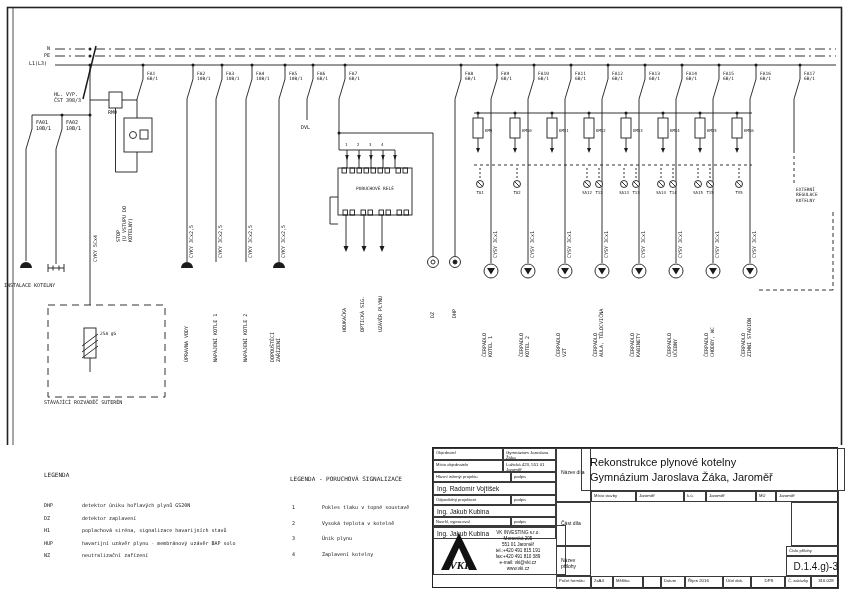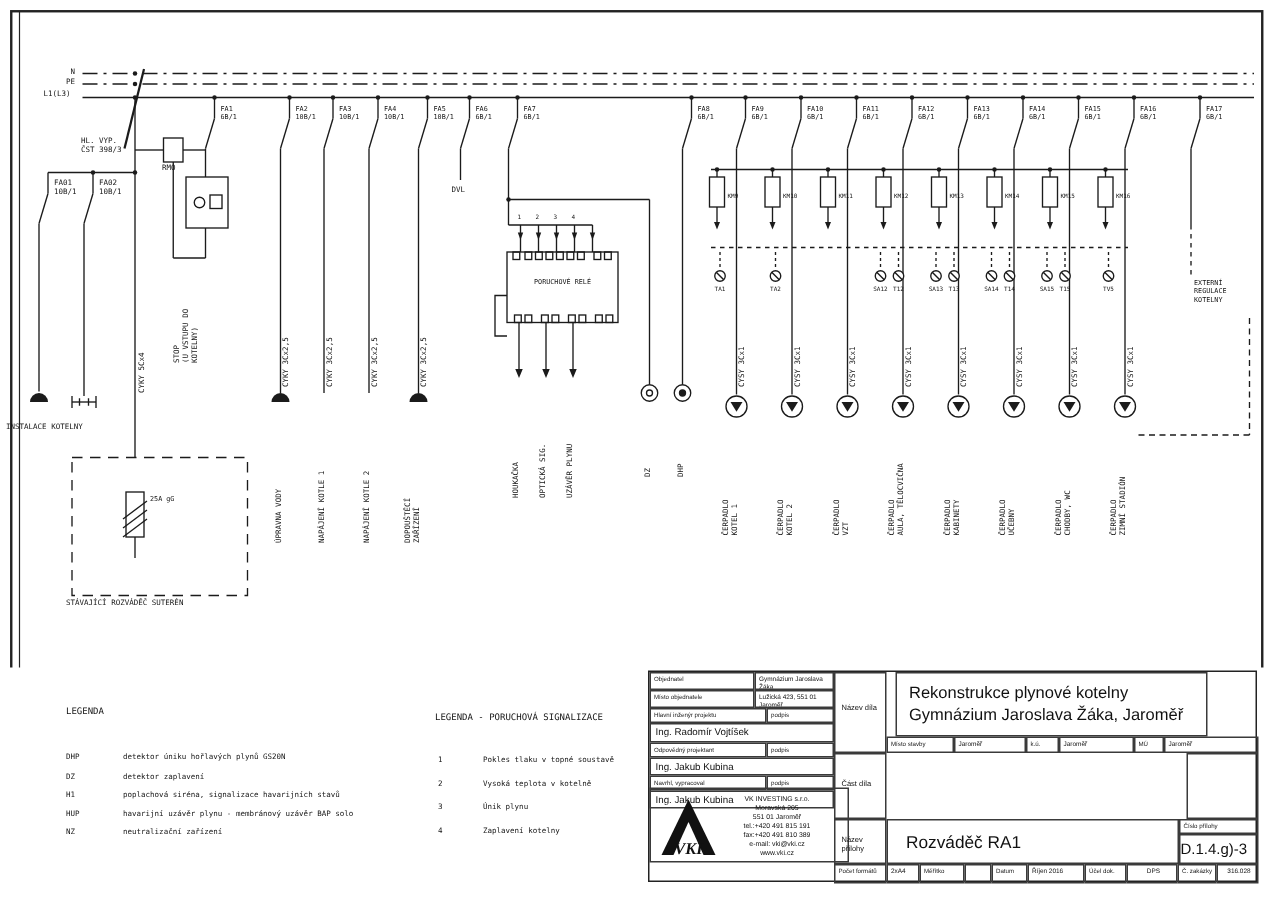--- a/index.html
+++ b/index.html
@@ -15,21 +15,21 @@
   
   #titleblock{position:absolute;left:432px;top:447px;width:406px;height:141px;
               border:1.4px solid #222;box-sizing:border-box;background:#fff;}
   .cell{position:absolute;border:0.6px solid #3a3a3a;box-sizing:border-box;overflow:hidden;}
   .cl{font-size:4.1px;padding:1px 0 0 2px;color:#222;}
   .cv{font-size:4.3px;padding:1px 0 0 2px;}
   .cname{font-size:6.5px;padding:2px 0 0 3px;}
   .cbig{font-size:11px;line-height:1.4;padding:6px 0 0 8px;white-space:pre-line;}
   .cmid{font-size:11px;padding:15px 0 0 12px;}
   .cattach{font-size:11.5px;padding:9px 0 0 12px;}
-  .cnum{font-size:10px;text-align:left;padding-top:4px;}
+  .cnum{font-size:10px;text-align:right;padding-top:4px;}
   .cms{font-size:5px;padding:3px 0 0 4px;}
   .ccomp{font-size:4.6px;line-height:1.3;white-space:pre-line;text-align:center;
          position:absolute;left:48px;top:4px;width:72px;}
 </style>
 </head>
 <body>
 
 <div id="sheet">
 
 <svg id="schem" width="849" height="445" viewBox="0 0 849 445">
@@ -506,33 +506,32 @@
 tel.:+420 491 815 191
 fax:+420 491 810 389
 e-mail: vki@vki.cz
 www.vki.cz</div>
   </div>
 
   <div class="cell cms" style="left:123px;top:0;width:35px;height:54px;padding-top:20px">Název díla</div>
   <div class="cell cms" style="left:123px;top:54px;width:35px;height:44px;padding-top:17px">Část díla</div>
   <div class="cell cms" style="left:123px;top:98px;width:35px;height:30px;padding-top:10px">Název přílohy</div>
 
-  <div class="cell cbig" style="left:164px;top:0;width:208px;height:43px">Rekonstrukce plynové kotelny
+  <div class="cell cbig" style="left:148px;top:0;width:264px;height:43px">Rekonstrukce plynové kotelny
 Gymnázium Jaroslava Žáka, Jaroměř</div>
 
   <div class="cell cl" style="left:158px;top:43px;width:45px;height:11px">Místo stavby</div>
   <div class="cell cv" style="left:203px;top:43px;width:48px;height:11px">Jaroměř</div>
   <div class="cell cl" style="left:251px;top:43px;width:22px;height:11px">k.ú.</div>
   <div class="cell cv" style="left:273px;top:43px;width:50px;height:11px">Jaroměř</div>
   <div class="cell cl" style="left:323px;top:43px;width:20px;height:11px">MÚ</div>
   <div class="cell cv" style="left:343px;top:43px;width:63px;height:11px">Jaroměř</div>
 
   <div class="cell" style="left:358px;top:54px;width:48px;height:44px"></div>
 
-  <div class="cell cattach" style="left:158px;top:98px;width:195px;height:30px">Rozváděč RA1</div>
   <div class="cell cl" style="left:353px;top:98px;width:53px;height:10px">Číslo přílohy</div>
   <div class="cell cnum" style="left:353px;top:108px;width:53px;height:20px">D.1.4.g)-3</div>
 
   <div class="cell cl" style="left:123px;top:128px;width:35px;height:13px">Počet formátů</div>
   <div class="cell cv" style="left:158px;top:128px;width:22px;height:13px">2xA4</div>
   <div class="cell cl" style="left:180px;top:128px;width:30px;height:13px">Měřítko</div>
   <div class="cell cv" style="left:210px;top:128px;width:18px;height:13px"></div>
   <div class="cell cl" style="left:228px;top:128px;width:24px;height:13px">Datum</div>
   <div class="cell cv" style="left:252px;top:128px;width:38px;height:13px">Říjen 2016</div>
   <div class="cell cl" style="left:290px;top:128px;width:28px;height:13px">Účel dok.</div>

